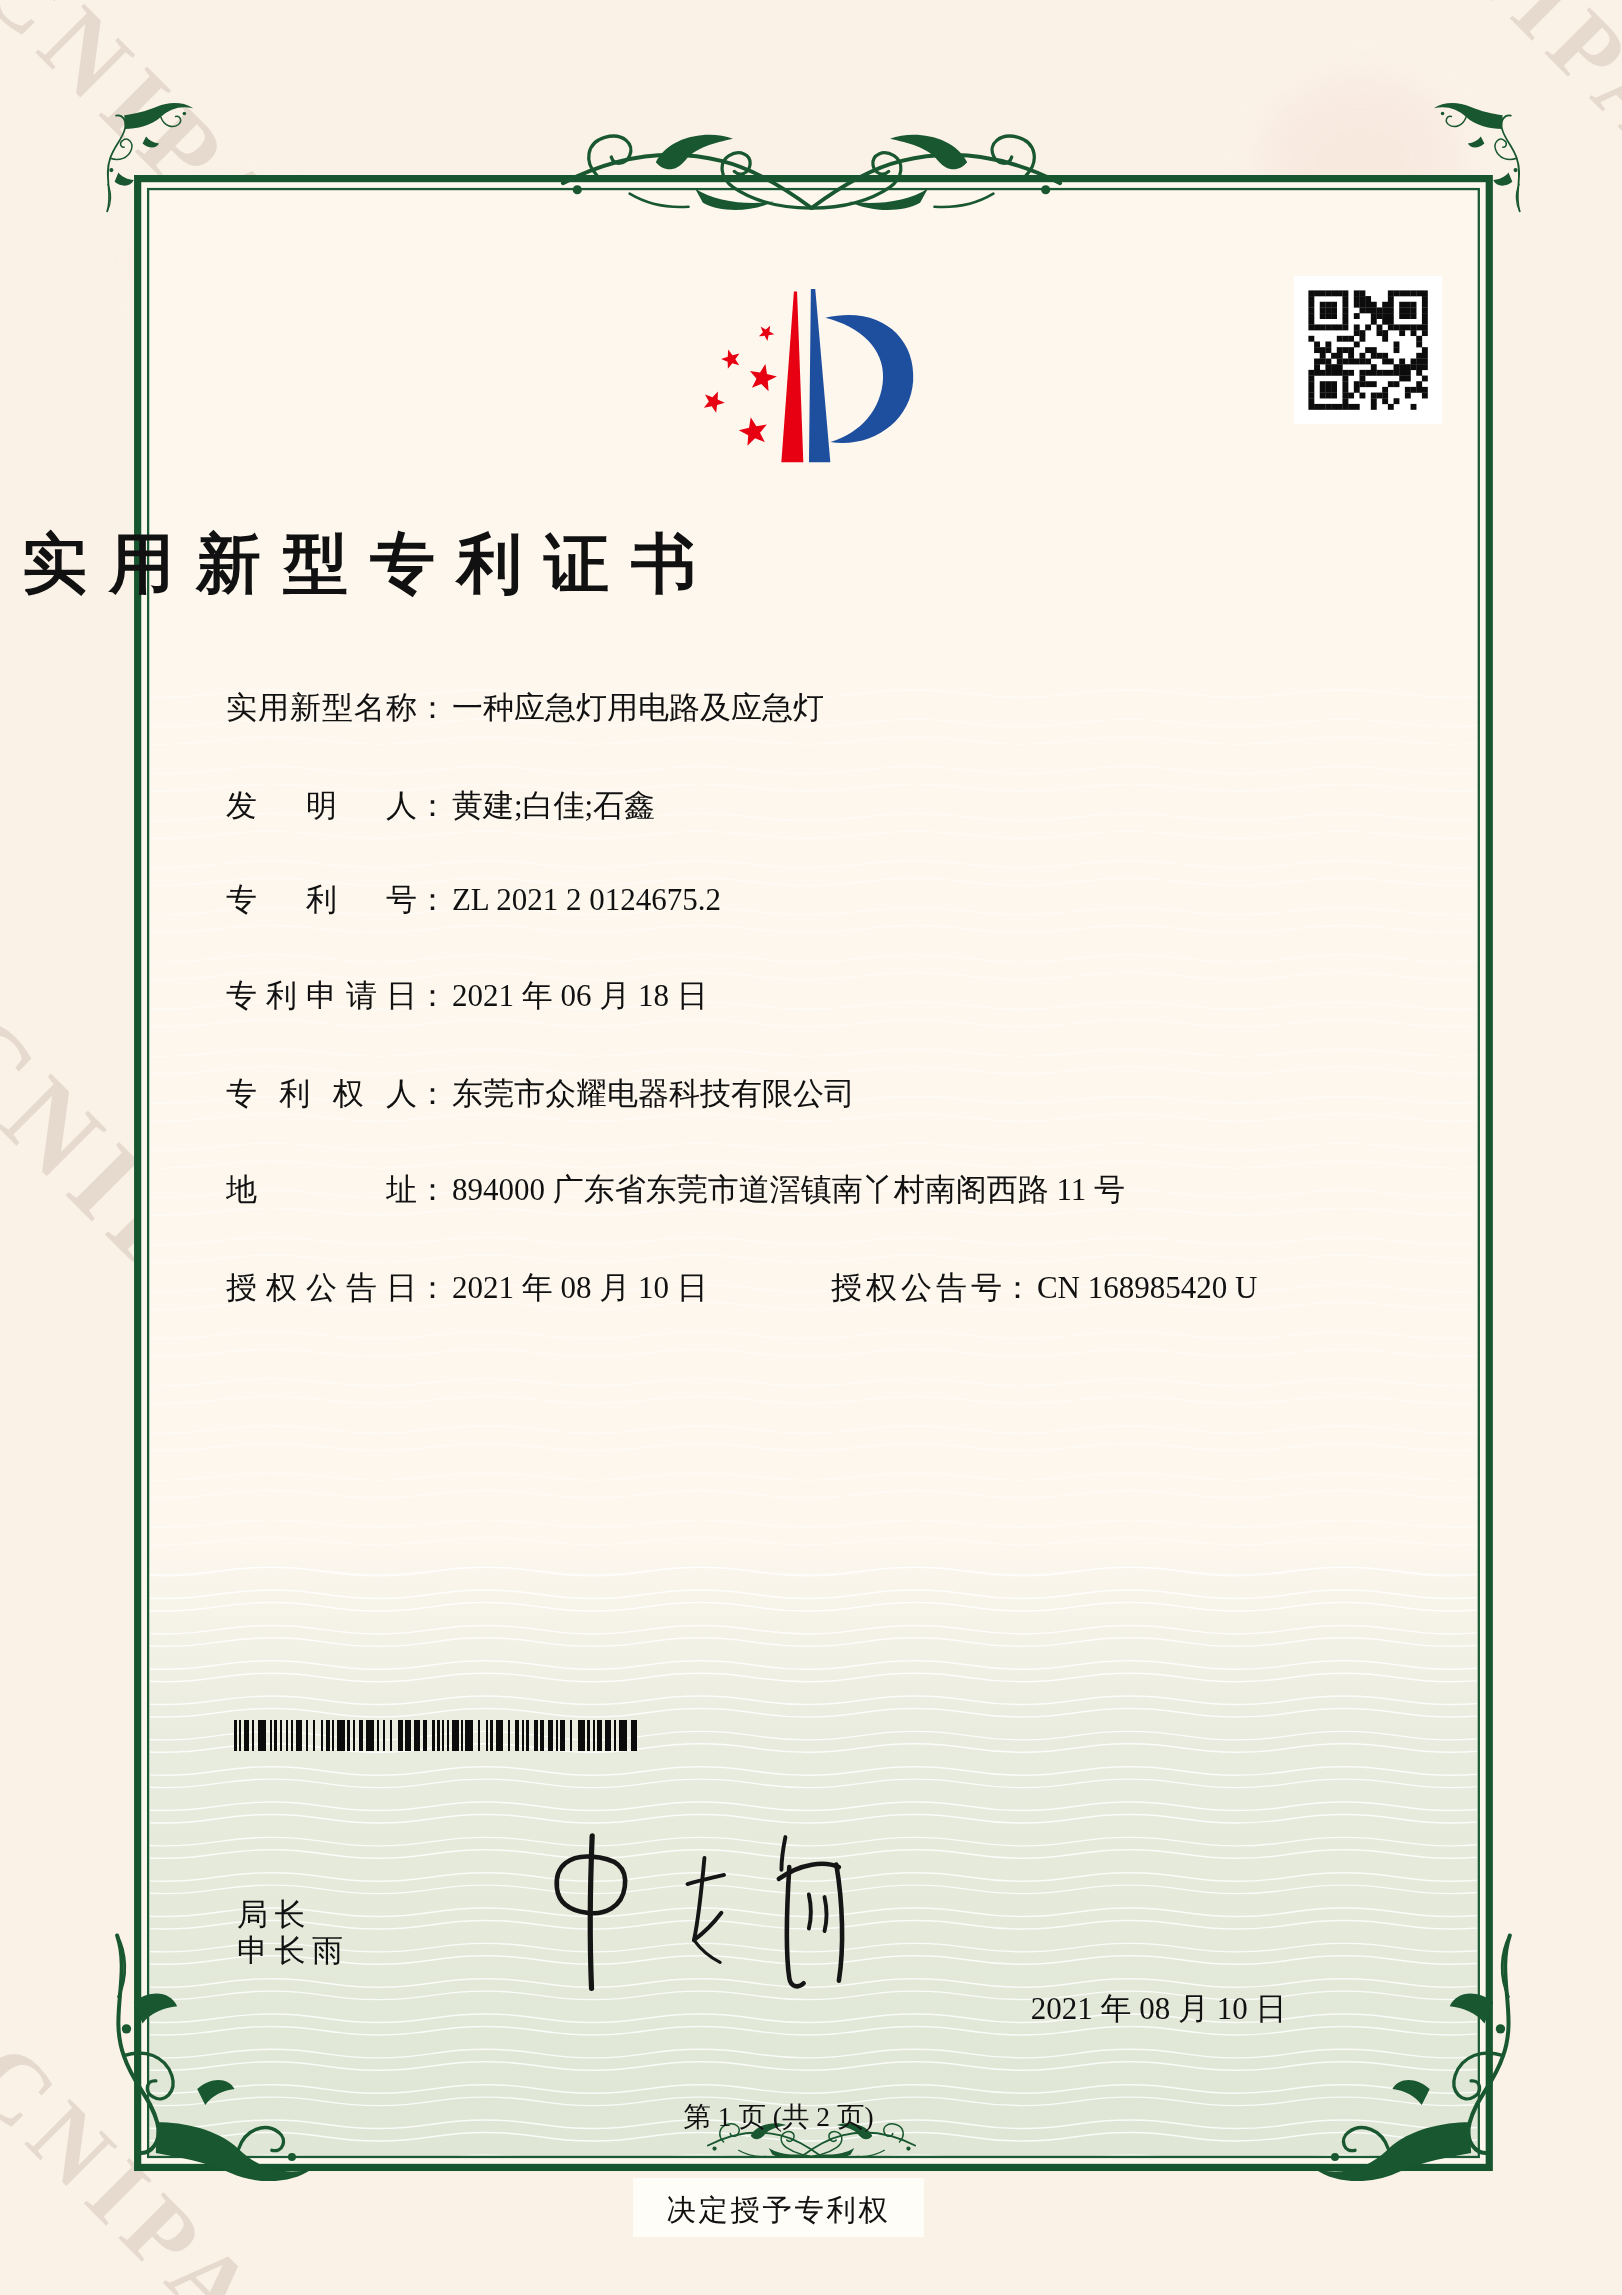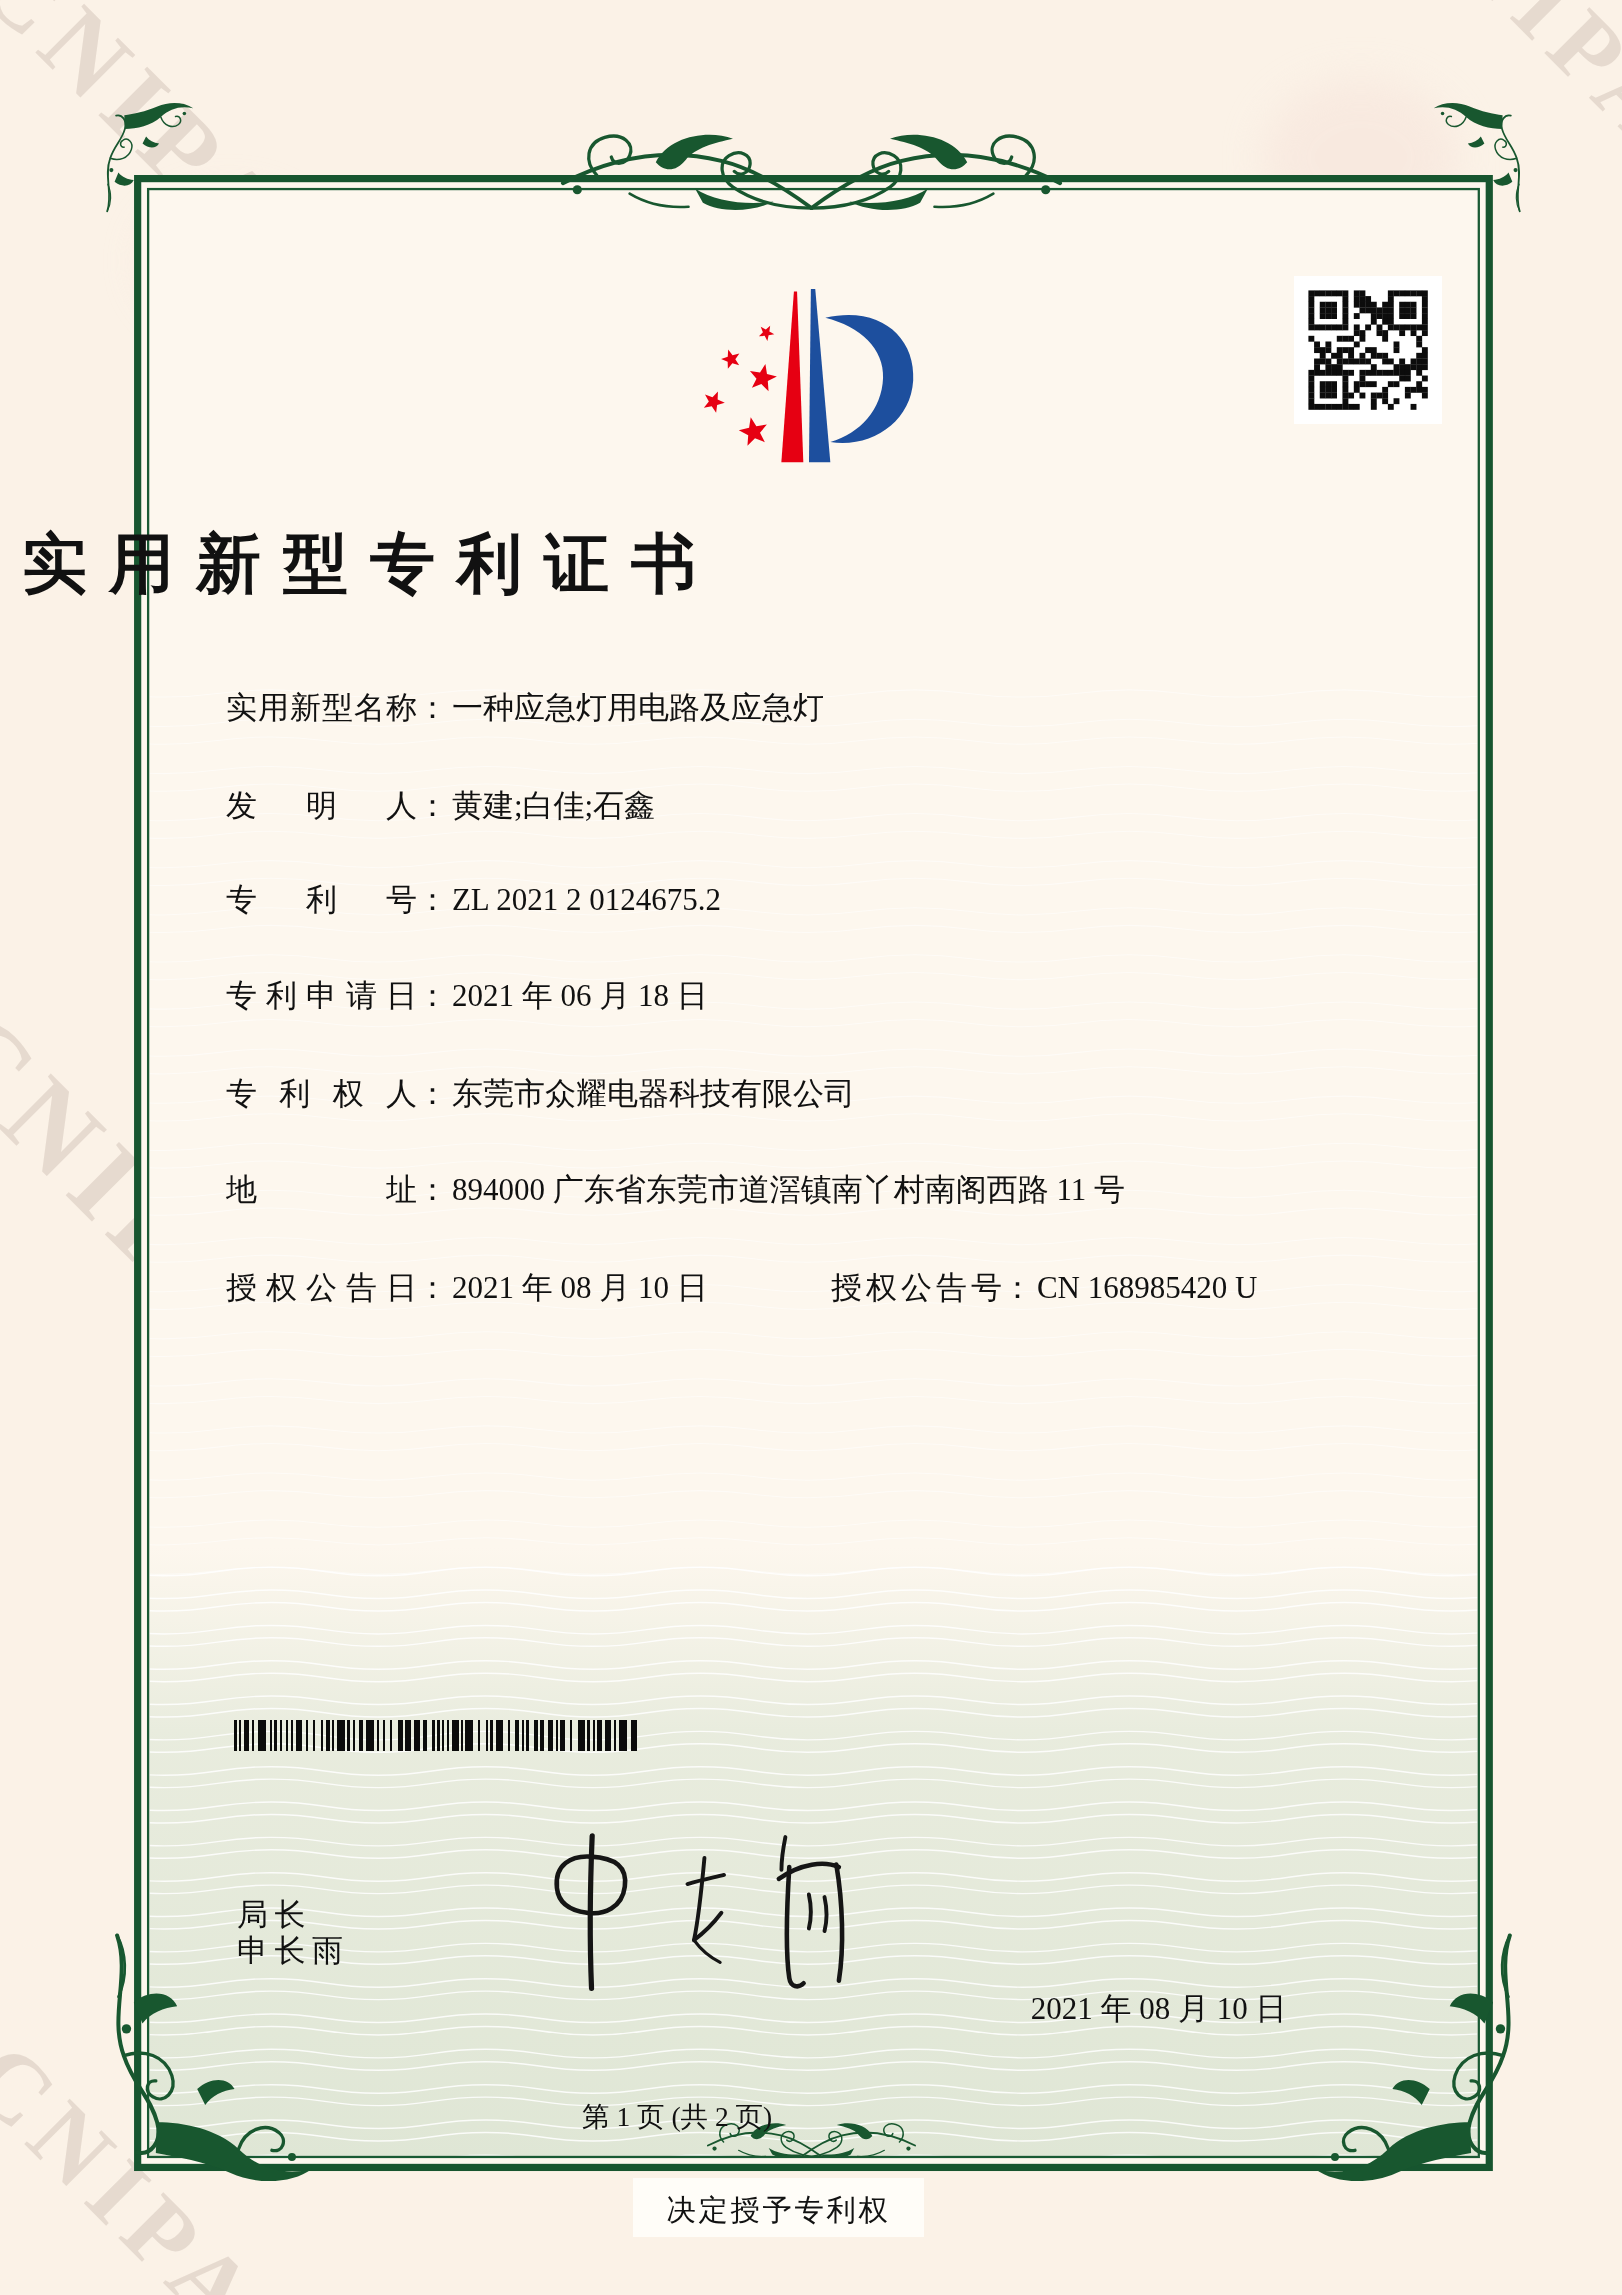--- a/index.html
+++ b/index.html
@@ -37,21 +37,21 @@
   }
   .body-text p{margin:0 0 6.5px 0; text-indent:60px;}
   
   .barcode{left:234px; top:1720px; width:411px; height:31px; display:flex; align-items:stretch;}
   .barcode i{display:block; background:#0b0b0b; height:100%;}
   
   .signer-title{left:237px; top:1894px; font-size:31px; letter-spacing:6.5px;}
   .signer-name{left:237px; top:1930px; font-size:31px; letter-spacing:6.5px;}
   
   .issue-date{left:962px; top:1988px; width:393px; text-align:center; font-size:31px;}
-  .page-info{left:582px; top:2099px; width:393px; text-align:left; font-size:27.5px;}
+  .page-info{left:582px; top:2099px; width:393px; text-align:center; font-size:27.5px;}
   .note-band{left:633px; top:2178px; width:291px; height:59px; background:#fffdf8;}
   .note-text{left:633px; top:2191px; width:291px; text-align:center; font-size:29.4px; letter-spacing:2.6px;}
   .qr{left:1294px; top:276px; width:148px; height:148px; background:#ffffff;}
   .logo{left:701px; top:275px;}
   .smudge{position:absolute; border-radius:50%; filter:blur(19.6px); opacity:.55; pointer-events:none;}
 </style>
 </head>
 <body>
 
 <div class="page">

